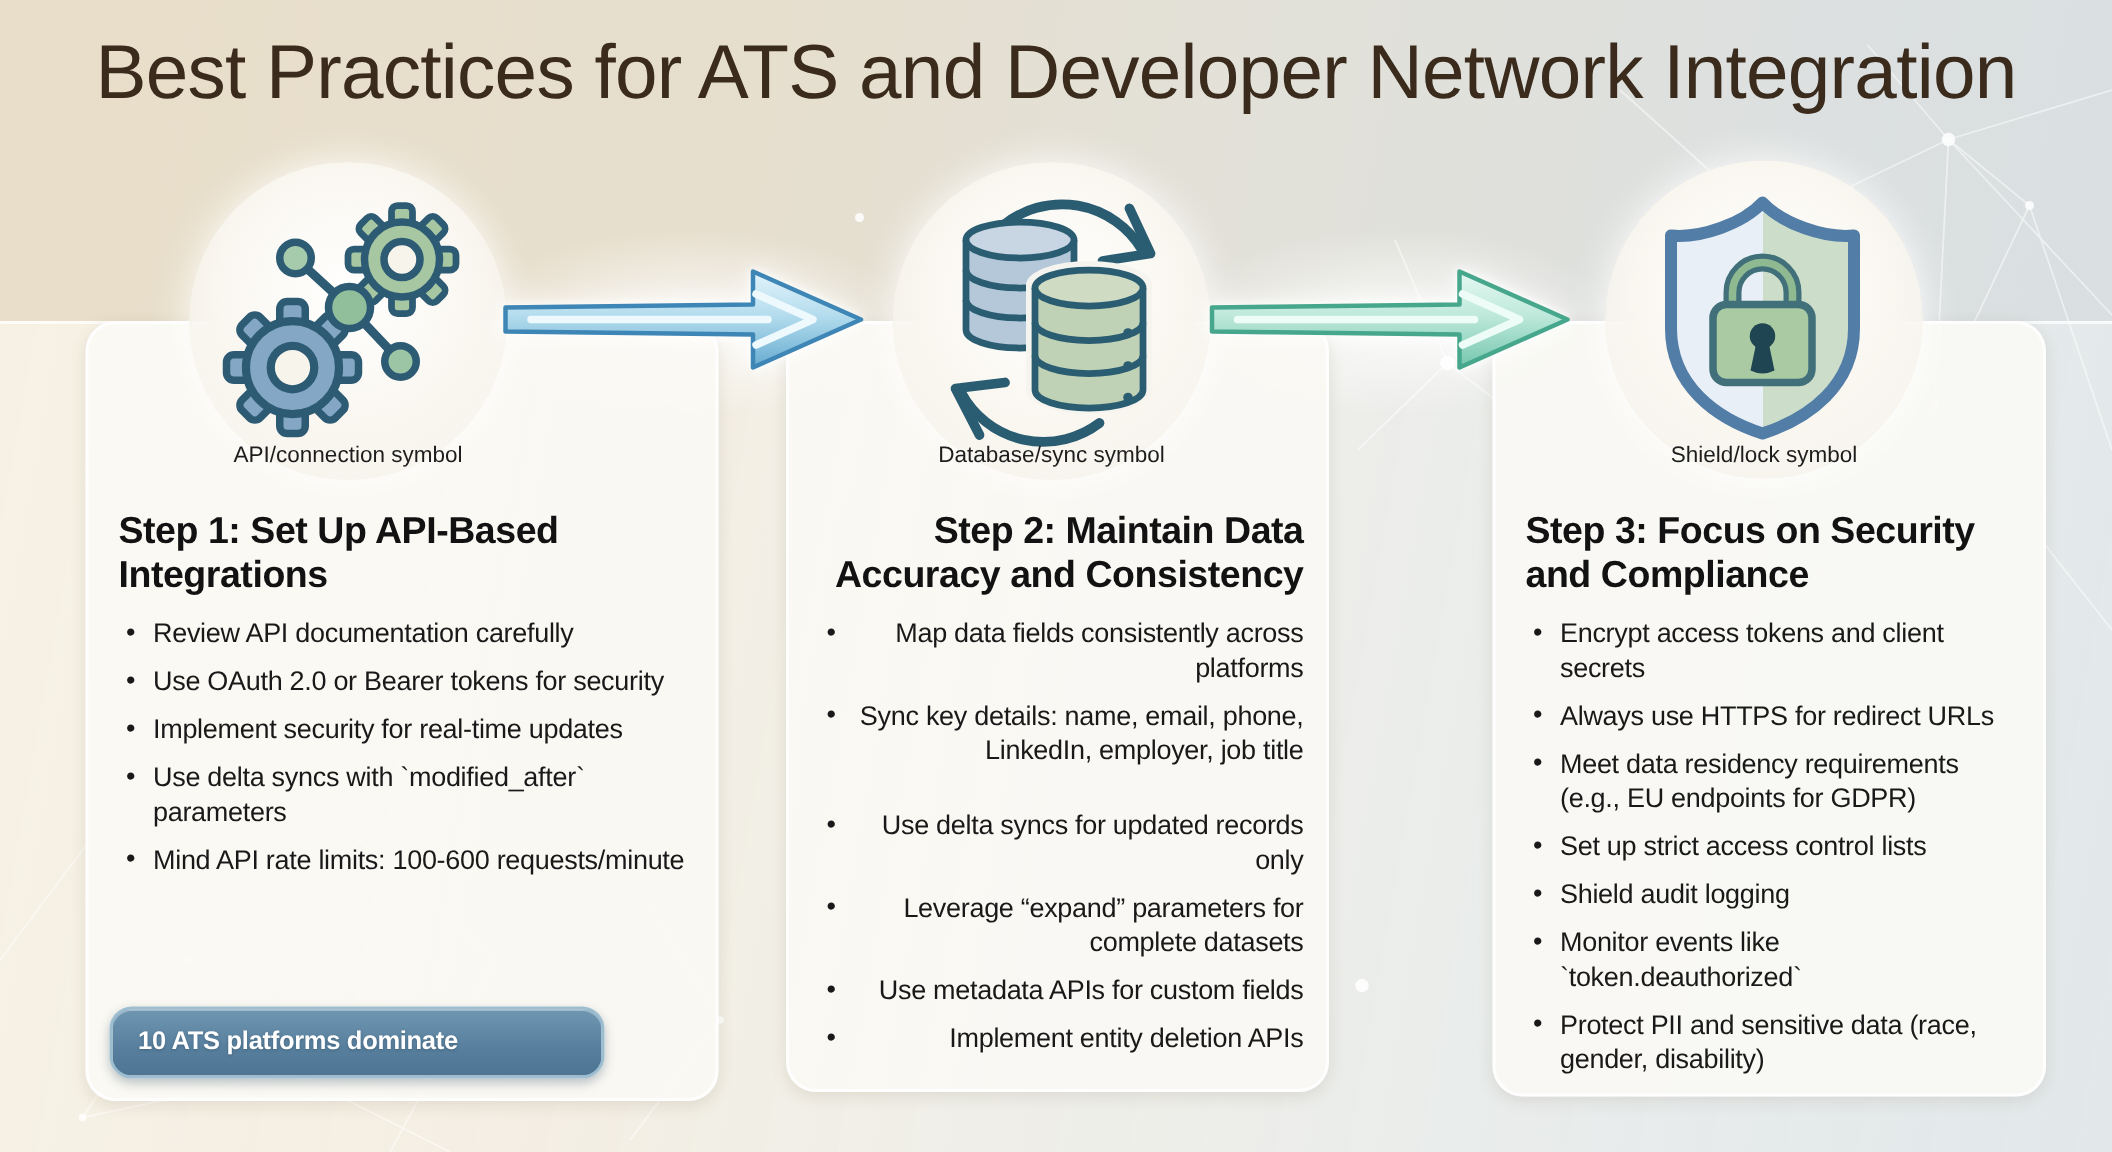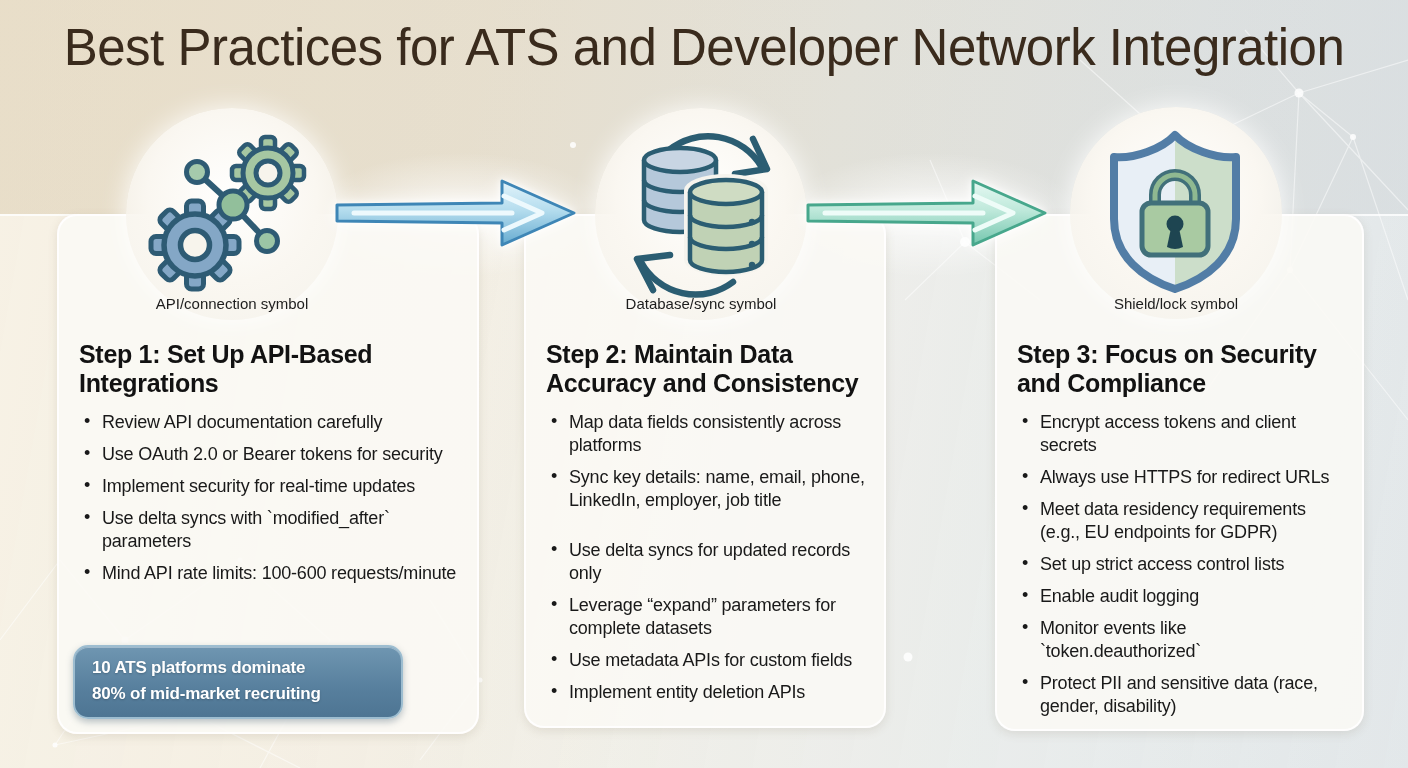--- a/index.html
+++ b/index.html
@@ -18,21 +18,21 @@
   .title{position:absolute;left:0;top:22px;width:100%;text-align:center;margin:0;
     font-size:51px;line-height:52px;font-weight:normal;letter-spacing:-.5px;color:#3a2b1d;}
 
   .panel{position:absolute;top:214px;box-sizing:border-box;
     background:rgba(250,249,245,.88);
     border:2px solid rgba(255,255,255,.95);
     border-radius:20px;
     box-shadow:0 3px 10px rgba(128,118,94,.16);
     padding:124px 15px 16px 20px;}
   .p1{left:57px;width:422px;height:520px;}
-  .p2{left:524px;width:362px;height:514px;}
+  .p2{left:524px;width:362px;height:514px;text-align:right;}
   .p3{left:995px;width:369px;height:517px;}
 
   .step-heading{margin:0 0 13px 0;font-size:25px;line-height:29px;font-weight:bold;
     color:#121212;letter-spacing:-.3px;}
   .bullets{list-style:none;margin:0;padding:0;}
   .bullets li{position:relative;padding-left:23px;margin-bottom:9px;
     font-size:18px;line-height:23px;color:#191919;letter-spacing:-.2px;}
   .bullets li::before{content:"•";position:absolute;left:5px;top:-1px;color:#191919;}
   .bullets li.gap{margin-top:27px;}
 
@@ -102,21 +102,20 @@
     <h2 class="step-heading">Step 1: Set Up API-Based Integrations</h2>
     <ul class="bullets">
       <li>Review API documentation carefully</li>
       <li>Use OAuth 2.0 or Bearer tokens for security</li>
       <li>Implement security for real-time updates</li>
       <li>Use delta syncs with `modified_after` parameters</li>
       <li>Mind API rate limits: 100-600 requests/minute</li>
     </ul>
     <div class="badge">
       <div class="badge-line">10 ATS platforms dominate</div>
-      <div class="badge-line">80% of mid-market recruiting</div>
     </div>
   </section>
 
   <section class="panel p2">
     <h2 class="step-heading">Step 2: Maintain Data Accuracy and Consistency</h2>
     <ul class="bullets">
       <li>Map data fields consistently across platforms</li>
       <li>Sync key details: name, email, phone, LinkedIn, employer, job title</li>
       <li class="gap">Use delta syncs for updated records only</li>
       <li>Leverage “expand” parameters for complete datasets</li>
@@ -125,21 +124,21 @@
     </ul>
   </section>
 
   <section class="panel p3">
     <h2 class="step-heading">Step 3: Focus on Security and Compliance</h2>
     <ul class="bullets">
       <li>Encrypt access tokens and client secrets</li>
       <li>Always use HTTPS for redirect URLs</li>
       <li>Meet data residency requirements (e.g., EU endpoints for GDPR)</li>
       <li>Set up strict access control lists</li>
-      <li>Enable audit logging</li>
+      <li>Shield audit logging</li>
       <li>Monitor events like `token.deauthorized`</li>
       <li>Protect PII and sensitive data (race, gender, disability)</li>
     </ul>
   </section>
 
   <div class="circle c1">
     <svg width="212" height="212" viewBox="0 0 212 212">
       <g stroke="#2e5b74" stroke-width="6" fill="none">
         <path d="M107 97 L71 64 M107 97 L141 133 M107 97 L142 65 M107 97 L69 137"></path>
       </g>

